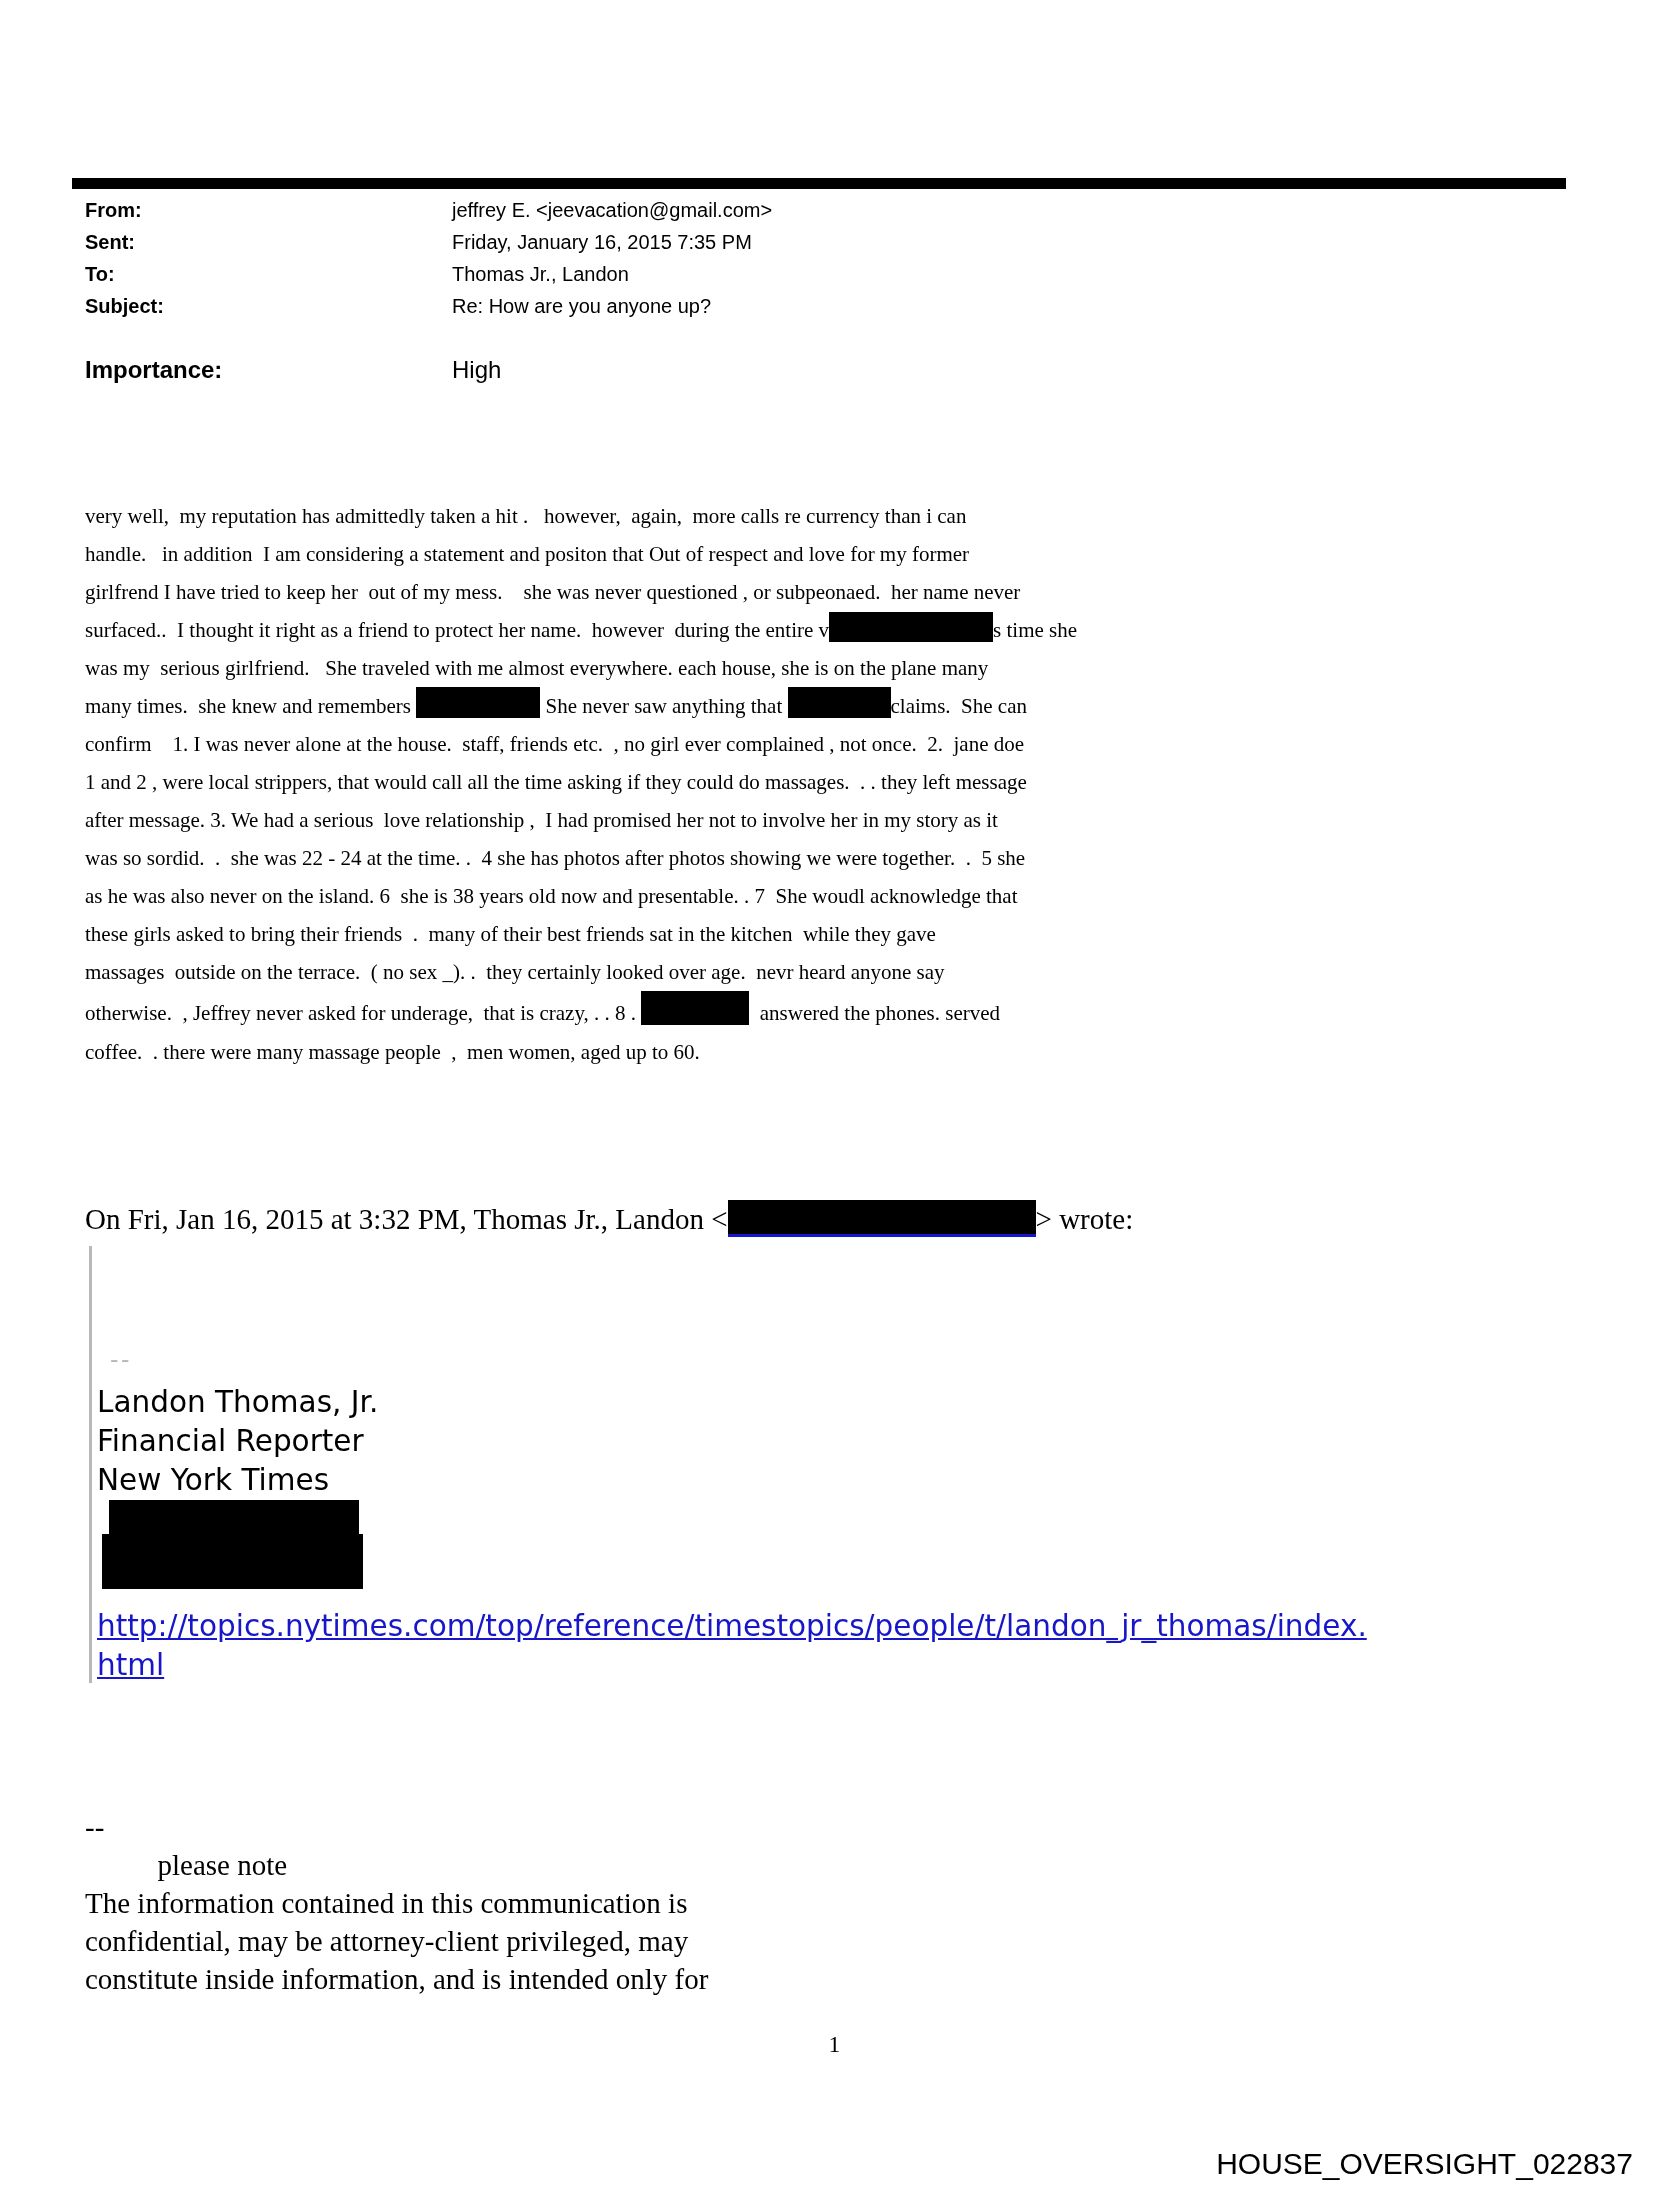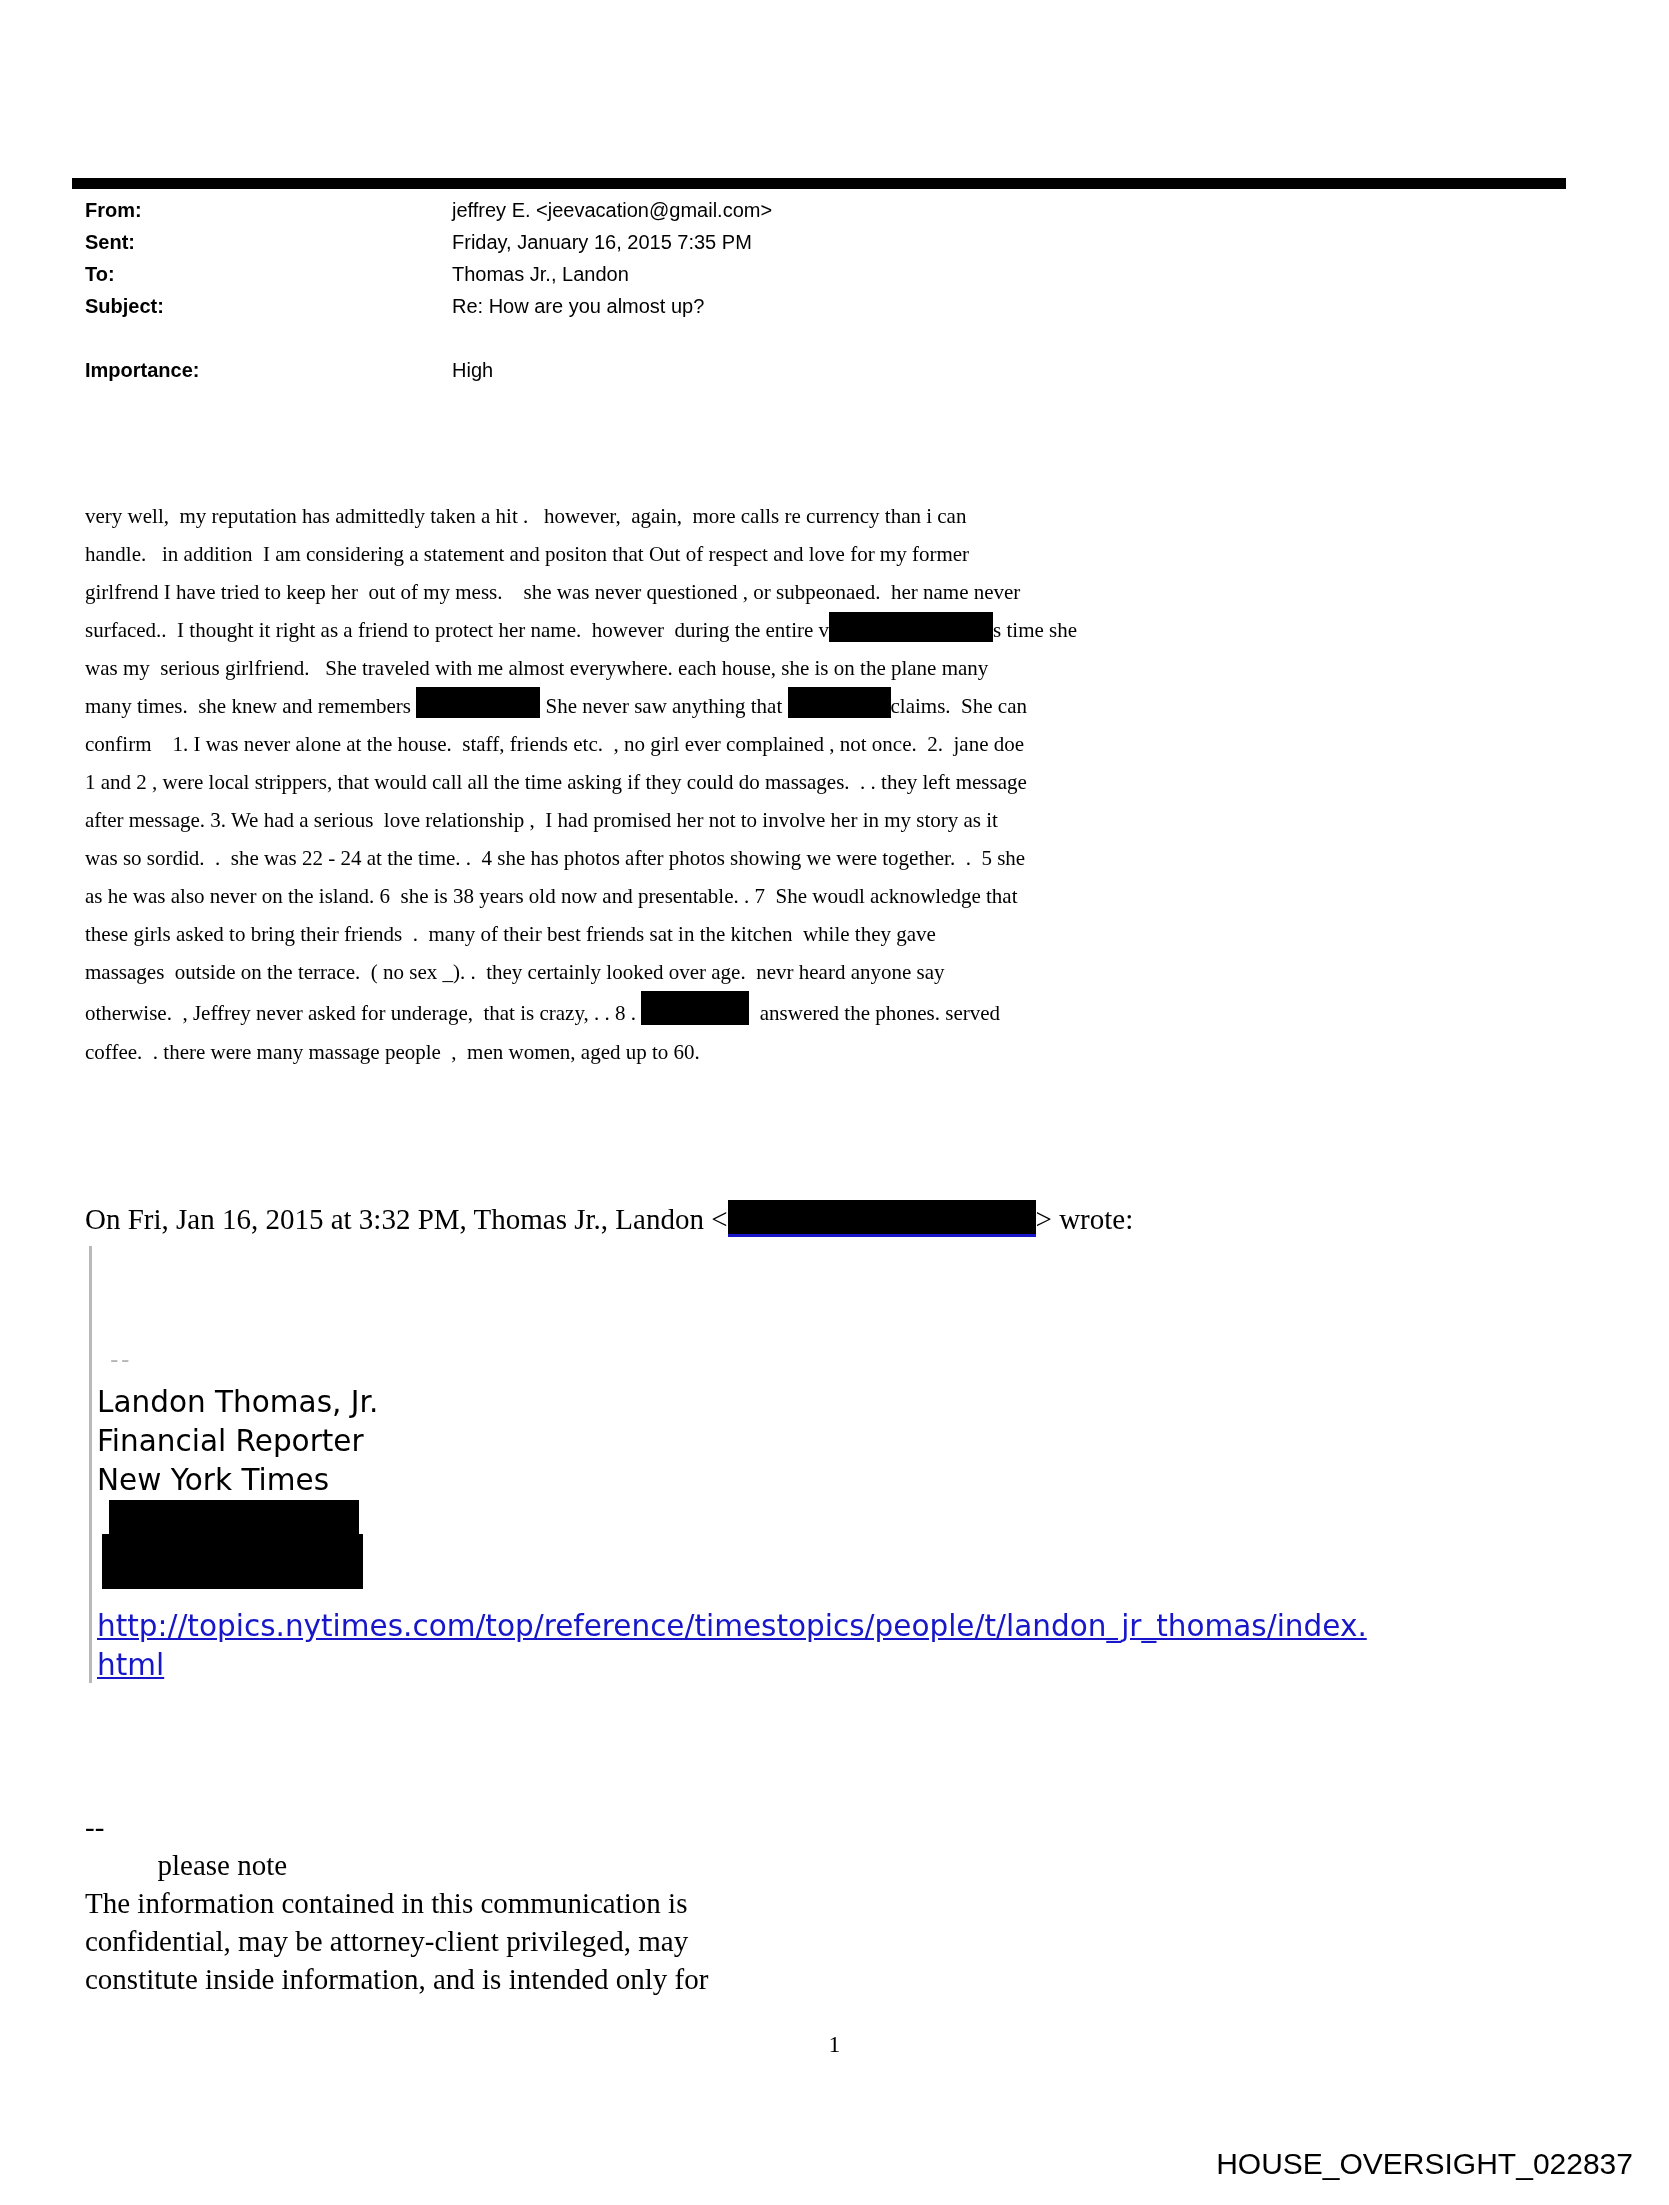--- a/index.html
+++ b/index.html
@@ -7,21 +7,21 @@
     position:relative; width:1669px; height:2205px; background:#ffffff;
     font-family:"Liberation Serif", serif; color:#000; overflow:hidden;
   }
   .toprule { position:absolute; left:72px; top:178px; width:1494px; height:11px; background:#000; }
 
   .hdr { position:absolute; left:85px; top:194px; font-family:"Liberation Sans", sans-serif;
          font-size:20px; line-height:32px; }
   .hrow { display:flex;align-items:center; }
   .hlabel { width:367px; font-weight:bold; }
   .hdr2 { position:absolute; left:85px; top:354px; font-family:"Liberation Sans", sans-serif;
-          font-size:20px; line-height:32px; }
+          font-size:24px; line-height:32px; }
 
   .bodytext { position:absolute; left:85px; top:497px; font-size:21px; line-height:38px; }
   .tline { white-space:pre; }
 
   .redact { display:inline-block; background:#000; height:30px; vertical-align:-4.6px; }
   .redact.u { border-bottom:3.3px solid #1717c9; vertical-align:-7.9px; }
 
   .attribution { position:absolute; left:85px; top:1200px; font-size:29px; line-height:38px; }
 
   .vline { position:absolute; left:89px; top:1246px; width:3.3px; height:437px; background:#b9b9b9; }
@@ -53,21 +53,21 @@
     <div class="hrow">
       <div class="hlabel">Sent:</div>
       <div class="hvalue">Friday, January 16, 2015 7:35 PM</div>
     </div>
     <div class="hrow">
       <div class="hlabel">To:</div>
       <div class="hvalue">Thomas Jr., Landon</div>
     </div>
     <div class="hrow">
       <div class="hlabel">Subject:</div>
-      <div class="hvalue">Re: How are you almost up?</div>
+      <div class="hvalue">Re: How are you anyone up?</div>
     </div>
   </div>
 
   <div class="hdr2">
     <div class="hrow">
       <div class="hlabel">Importance:</div>
       <div class="hvalue">High</div>
     </div>
   </div>
 

